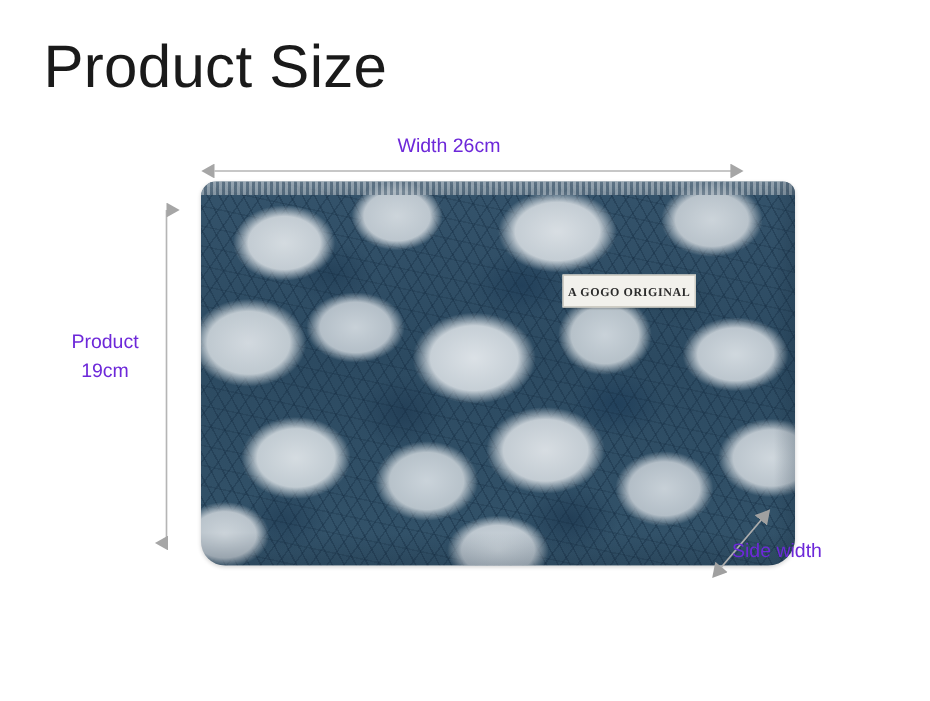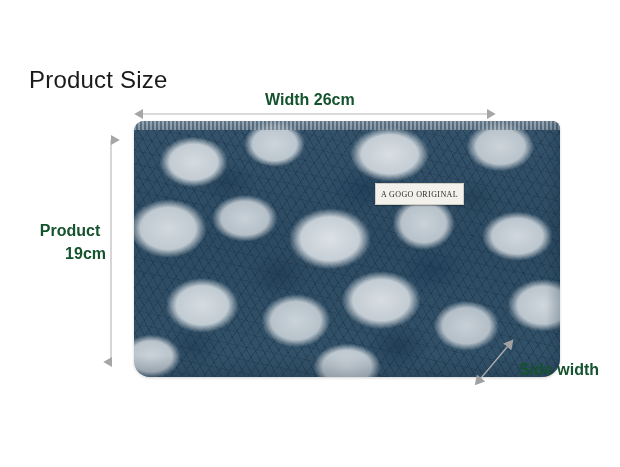--- a/index.html
+++ b/index.html
@@ -17,36 +17,36 @@
     height: 467px;
     background: #ffffff;
     overflow: hidden;
   }
 
   
   #page-title {
     position: absolute;
     left: 29px;
     top: 22px;
-    font-size: 24px;
+    font-size: 40px;
     font-weight: 300;
     letter-spacing: 0.2px;
     color: #1a1a1a;
     line-height: 1.15;
     white-space: nowrap;
-    margin-top: 44px;
   }
 
   
   #product-photo {
     position: absolute;
     left: 134px;
     top: 121px;
-    width: 426px;
+    width: 396px;
     height: 256px;
+    font-weight: bold;
   }
   .bag-body {
     position: absolute;
     inset: 0;
     border-radius: 10px 8px 18px 16px;
     overflow: hidden;
     background-color: #2f4d63;
     box-shadow: 0 1px 3px rgba(0,0,0,0.18);
     
     background-image:
@@ -123,39 +123,39 @@
     font-variant: small-caps;
     letter-spacing: 0.4px;
     color: #2b2b2b;
     white-space: nowrap;
     font-family: "Liberation Serif", serif;
   }
 
   
   .dim-label {
     position: absolute;
-    color: #14532d;
-    font-size: 16px;
-    font-weight: 700;
+    color: #6d28d9;
+    font-size: 13px;
+    font-weight: 400;
     white-space: nowrap;
     line-height: 1.45;
   }
   #width-label {
     left: 265px;
     top: 88px;
   }
   #height-label {
     left: 34px;
     top: 219px;
     width: 72px;
     text-align: center;
   }
-  #height-label .line2 { display: block; text-align: right; }
+  #height-label .line2 { display: block; }
   #side-width-label {
-    left: 519px;
+    left: 488px;
     top: 358px;
     width: 100px;
     text-align: left;
   }
   #side-width-label .line2 {
     display: block;
     text-align: center;
     padding-right: 8px;
   }
 

